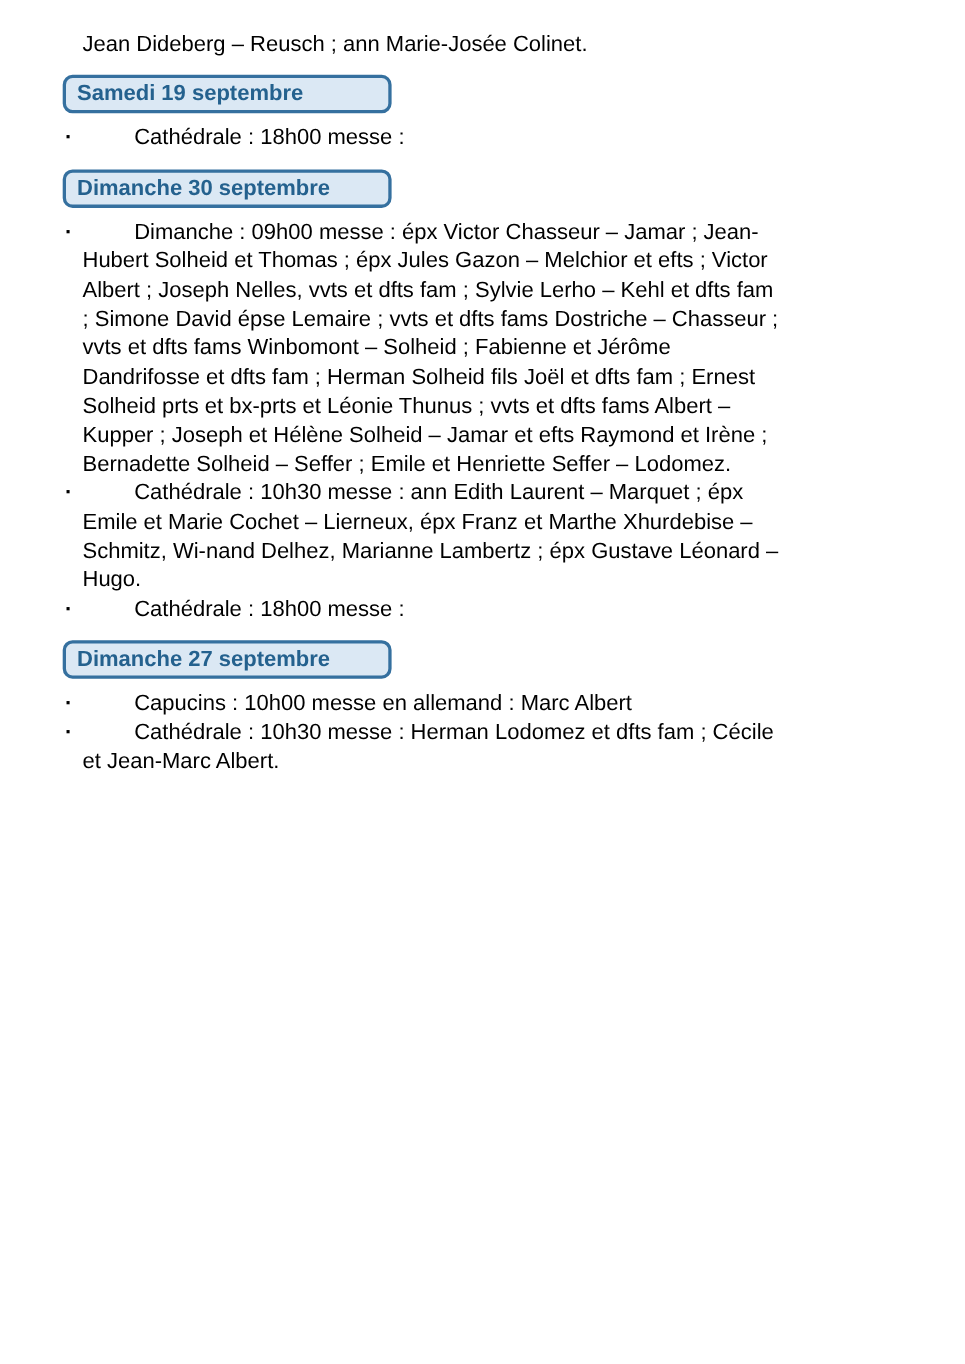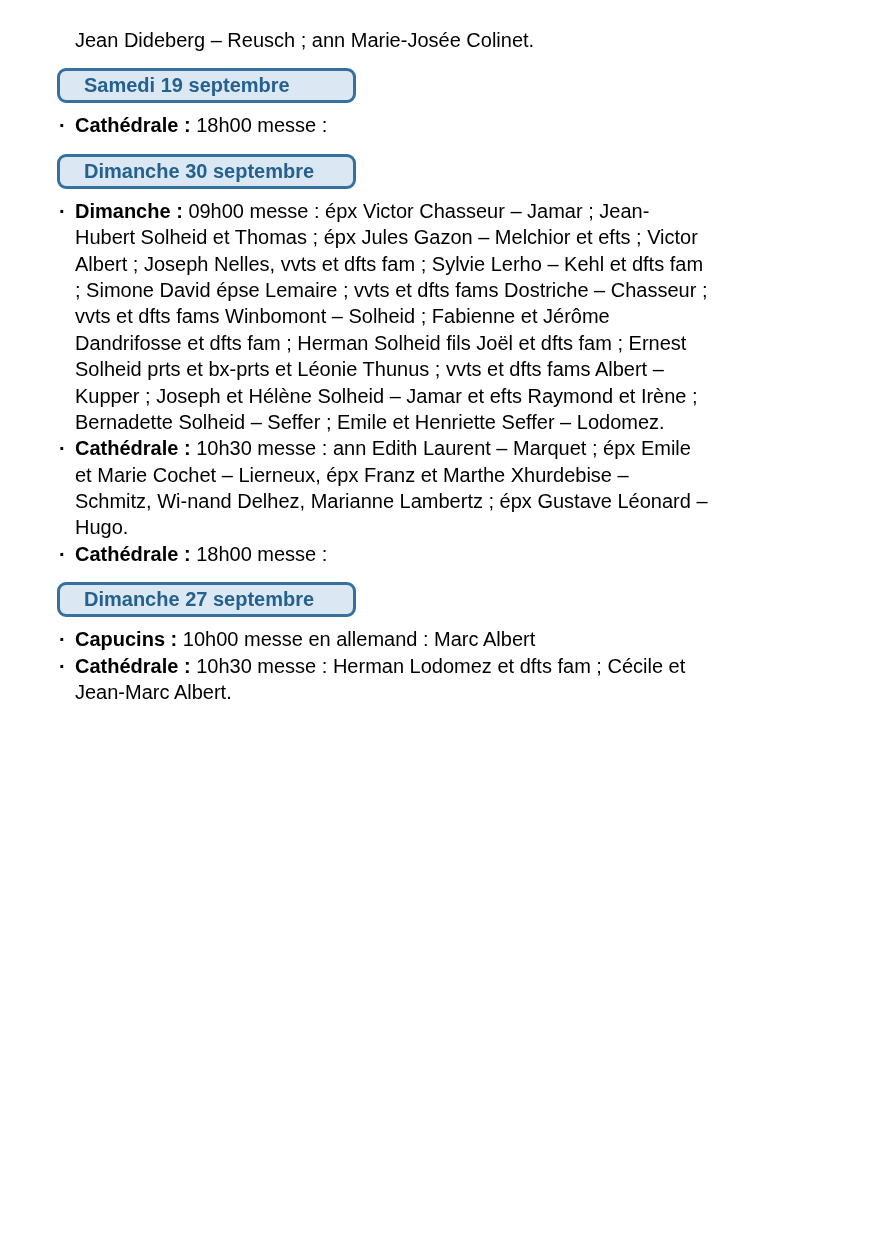--- a/index.html
+++ b/index.html
@@ -23,21 +23,21 @@
     padding: 27px 66px 0 57px;
   }
   .intro {
     margin: 0 0 0 18px;
   }
   .date-box {
     display: inline-block;
     box-sizing: border-box;
     min-width: 299px;
     margin: 15px 0 9px 0;
-    padding: 2px 10px 3px 24px;
+    padding: 2px 10px 3px 10px;
     border: 3px solid var(--header-border, #35709f);
     border-radius: 9px;
     background: var(--header-fill, #dbe8f4);
     color: var(--header-text, #24618e);
     font-weight: bold;
     line-height: 1.2;
   }
   .date-box-wrap {
     line-height: 0; 
   }
@@ -50,21 +50,22 @@
     position: relative;
     padding-left: 18px;
   }
   .bullet {
     position: absolute;
     left: 2px;
     top: 0;
     font-weight: bold;
   }
   .loc {
-    font-weight: bold;
+    font-weight: normal;
+    margin-left: 47px;
   }
 </style>
 </head>
 <body>
 
 <div class="page">
 
   <p class="intro">Jean Dideberg – Reusch ; ann Marie-Josée Colinet.</p>
 
   <div class="date-box-wrap">

